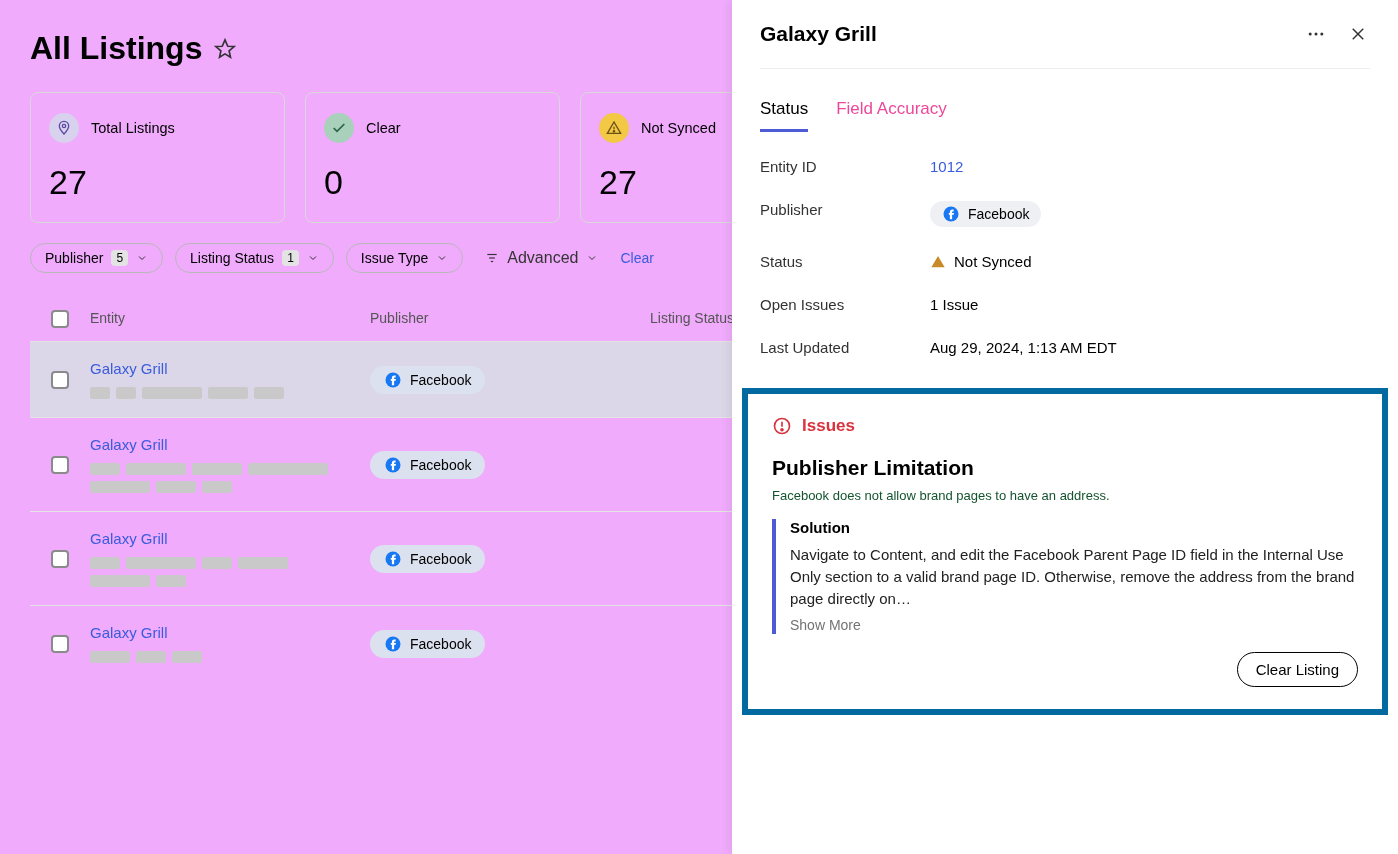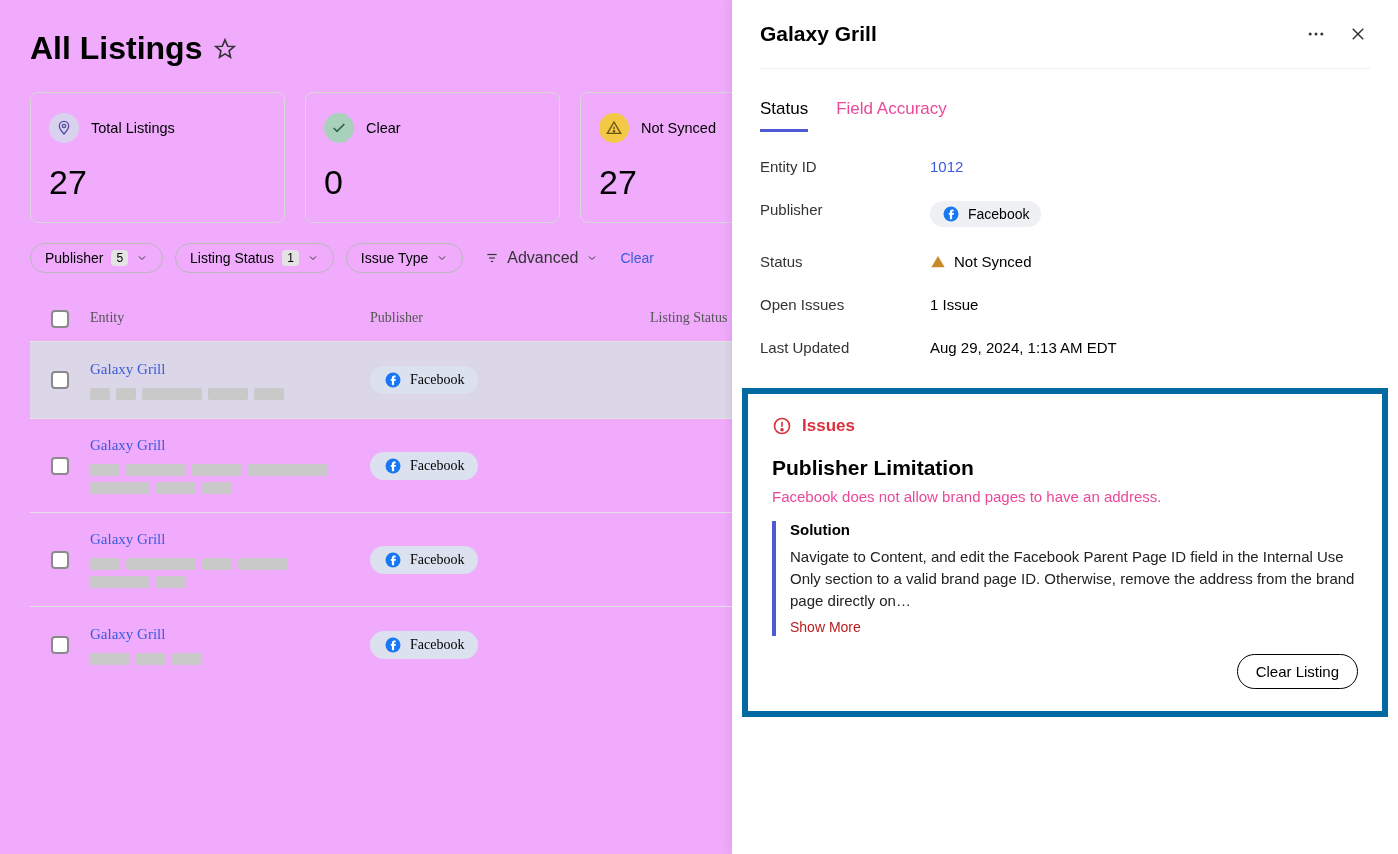--- a/index.html
+++ b/index.html
@@ -16,21 +16,21 @@
 .stat-card .hdr { display:flex; align-items:center; gap: 12px; font-size: 14.5px; font-weight: 400; margin-bottom: 20px; }
 .stat-card .iconbox { width: 30px; height: 30px; border-radius: 50%; display:flex; align-items:center; justify-content:center; }
 .stat-card .value { font-size: 34px; font-weight: 400; }
 
 .filter-row { display:flex; align-items:center; gap:12px; margin-bottom: 25px; }
 .filter-chip { border:1px solid #b8b8b8; border-radius: 999px; padding: 6px 14px; font-size: 14px; display:flex; align-items:center; gap:8px; background: transparent; cursor:pointer; }
 .filter-chip .count { background:#e3e3e3; border-radius:4px; font-size:12px; padding:1px 5px; }
 .adv-btn { display:flex; align-items:center; gap:8px; font-size:16px; color:#333; cursor:pointer; padding:6px 10px; }
 .clear-btn { color:#3a5bdc; font-size:14px; cursor:pointer; }
 
-.table { width: 100%; font-family: Liberation Serif, serif; }
+.table { width: 100%; }
 .thead { display:flex; padding: 12px 0; color:#555; font-size:14px; border-bottom:1px solid transparent; }
 .col-chk { width: 60px; display:flex; justify-content:center; }
 .col-entity { width: 280px; }
 .col-pub { width: 280px; }
 .col-status { flex:1; text-align:right; padding-right: 60px; }
 
 .row { display:flex; align-items:center; border-top:1px solid #e3e3e3; padding: 18px 0; }
 .row.selected { background:#dcd7e8; }
 .entity-link { color:#3a5bdc; font-size:15px; cursor:pointer; display:block; margin-bottom:10px; }
 .redact-lines { display:flex; flex-wrap:wrap; gap:6px; width: 240px; }
@@ -56,25 +56,25 @@
 .kv .k { width: 170px; color:#333; }
 .kv .v { flex:1; }
 .link { color:#3a5bdc; cursor:pointer; }
 .pub-chip { display:inline-flex; align-items:center; gap:8px; background:#eef0f4; border-radius:16px; padding:4px 12px; font-size:14px; }
 .status-v { display:flex; align-items:center; gap:8px; color:#000; }
 .warn-tri { display:inline-flex; }
 
 .issues-box { border: 6px solid #0369a1; margin-top: 32px; padding: 22px 24px; position:relative; }
 .issues-hdr { display:flex; align-items:center; gap:10px; color:#d9333f; font-weight:700; font-size:17px; margin-bottom:20px; }
 .issue-title { font-weight:700; font-size:21px; margin-bottom:8px; }
-.issue-desc { font-size:15px; color:#ec4899; margin-bottom:16px; }
+.issue-desc { font-size:13px; color:#14532d; margin-bottom:16px; }
 .solution-box { border-left:4px solid #4f5bd5; padding-left:14px; }
 .solution-title { font-weight:600; font-size:15px; margin-bottom:8px; }
 .solution-text { font-size:15px; color:#222; line-height:1.45; }
-.show-more { color:#b91c1c; font-size:14px; cursor:pointer; margin-top:8px; display:inline-block; }
+.show-more { color:#737373; font-size:14px; cursor:pointer; margin-top:8px; display:inline-block; }
 .match-btn { border:1.5px solid #000; border-radius:999px; background:#fff; padding:8px 18px; font-size:15px; cursor:pointer; float:right; margin-top:18px; }
 .clearfix::after { content:""; display:table; clear:both; }
 
 svg { display:block; }
 </style>
 </head>
 <body>
 
 <div class="page">
 

